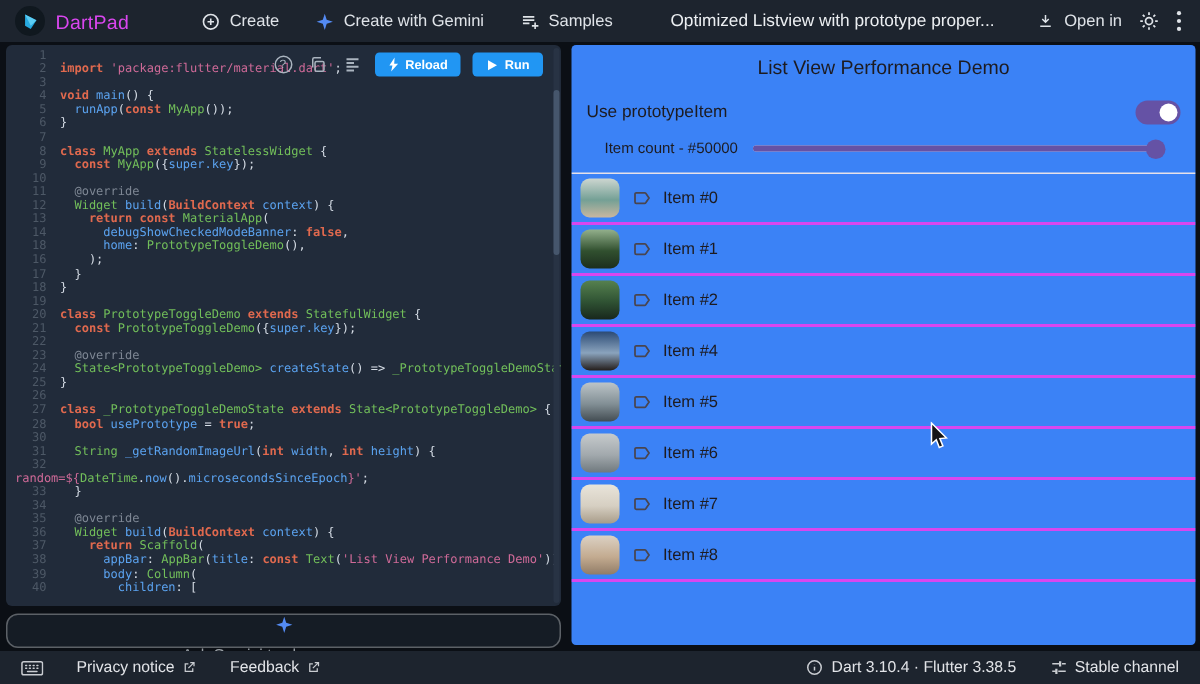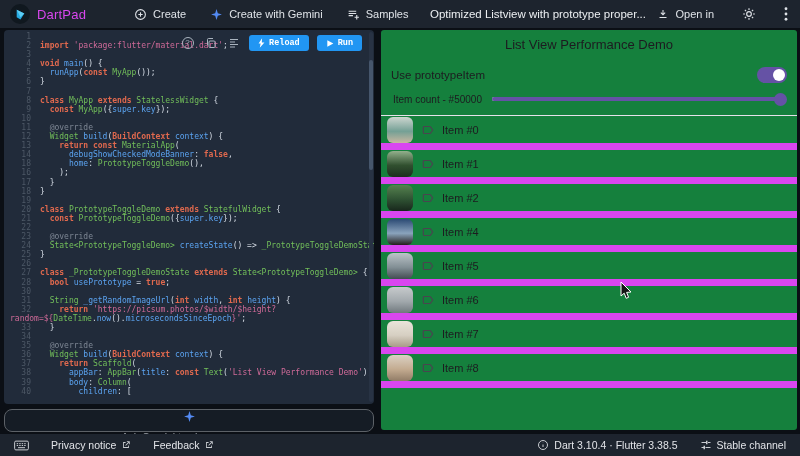--- a/index.html
+++ b/index.html
@@ -13,21 +13,21 @@
   
   .topbar {
     position:absolute; left:0; top:0; width:800px; height:28px;
     background:#1d242e; display:flex; align-items:center; padding:0 10px; gap:4px;
   }
   .logo-wrap { display:flex; align-items:center; gap:7px; margin-right:34px; }
   .logo-badge { width:20px; height:20px; border-radius:50%; background:#10181f; display:flex; align-items:center; justify-content:center; }
   .logo-text { font-size:13px; color:#d946ef; letter-spacing:.2px; }
   .tb-btn { display:flex; align-items:center; gap:6px; font-size:11px; color:#dfe3e8; padding:4px 10px; border-radius:4px; cursor:pointer; }
   .tb-title { flex:1; text-align:center; font-size:11.5px; color:#eceff2; white-space:nowrap; overflow:hidden; }
-  .tb-right { display:flex; align-items:center; gap:28px; padding-right:2px; }
+  .tb-right { display:flex; align-items:center; gap:11px; padding-right:2px; }
   .tb-openin { display:flex; align-items:center; gap:6px; font-size:11px; color:#dfe3e8; cursor:pointer; }
   .icon { display:inline-flex; align-items:center; justify-content:center; }
   
   .editor {
     position:absolute; left:4px; top:30px; width:370px; height:374px;
     background:#212b3a; border-radius:4px; overflow:hidden;
   }
   .code-lines { padding-top:2px; font-family:"DejaVu Sans Mono", monospace; font-size:8px; }
   .code-line { display:flex; height:9.1px; line-height:9.1px; white-space:pre; }
   .gutter-num { flex:none; width:36px; text-align:right; padding-right:9px; color:#4d5866; }
@@ -38,53 +38,53 @@
   .tk-cls { color:#72bf5a; }
   .tk-fn  { color:#5ba3f0; }
   .tk-num { color:#aeb9c5; }
   .tk-ann { color:#7e8794; }
   .tk-pln { color:#d6dde6; }
   .ed-toolbar { position:absolute; top:5px; right:12px; display:flex; align-items:center; gap:8px; }
   .ed-iconbtn { width:15px; height:15px; color:#aab4bf; cursor:pointer; display:flex; align-items:center; justify-content:center; }
   .help-circle { width:12px; height:12px; border:1px solid #aab4bf; border-radius:50%; font-size:8px; line-height:10px; text-align:center; color:#aab4bf; }
   .blue-btn {
     height:16px; background:#2196f3; color:#fff; border:none; border-radius:3px;
-    font-family:Liberation Mono, monospace; font-size:8.5px; font-weight:bold;
+    font-family:Liberation Sans, sans-serif; font-size:8.5px; font-weight:bold;
     display:flex; align-items:center; gap:4px; padding:0 9px; cursor:pointer;
   }
   .ed-scroll { position:absolute; right:1px; top:2px; width:4px; height:370px; background:#283344; border-radius:2px; }
   .ed-scroll-thumb { position:absolute; left:0; top:28px; width:4px; height:110px; background:#46566c; border-radius:2px; }
   
   .gemini {
     position:absolute; left:4px; top:409px; width:370px; height:23px;
     background:#151c25; border:1px solid #5c6167; border-radius:8px;
     display:flex; align-items:center; gap:8px; padding:0 9px;flex-direction:column;
   }
   .gemini input {
     flex:1; background:transparent; border:none; outline:none;
     font-family:"Liberation Sans", sans-serif; font-size:10.5px; color:#e4e7eb;
   }
   .gemini input::placeholder { color:#9aa0a6; }
   
   .preview {
     position:absolute; left:381px; top:30px; width:416px; height:400px;
-    background:#15803d; border-radius:3px; overflow:hidden; color:#1d1b20;
+    background:#3b82f6; border-radius:3px; overflow:hidden; color:#1d1b20;
   }
   .pv-title { padding-top:7px; text-align:center; font-size:13px; color:#1d1b20; }
   .pv-toggle { margin-top:10px; height:26px; padding:0 10px; display:flex; align-items:center; justify-content:space-between; }
   .pv-toggle-label { font-size:11.5px; color:#1d1b20; }
   .switch { width:30px; height:16px; border-radius:8px; background:#6552a5; position:relative; cursor:pointer; }
   .switch .thumb { position:absolute; top:2px; right:2px; width:12px; height:12px; border-radius:50%; background:#fff; }
-  .pv-slider { height:22px; padding:0 12px; display:flex; align-items:center; }
+  .pv-slider { height:22px; padding:0 22px; display:flex; align-items:center; }
   .pv-slider-label { font-size:10px; color:#1d1b20; margin-right:10px; white-space:nowrap; }
   .slider-track { flex:1; height:4px; border-radius:2px; background:#e3dced; position:relative; }
   .slider-fill { position:absolute; left:0; top:0; height:4px; border-radius:2px; background:#6552a5; }
   .slider-thumb { position:absolute; top:-4.5px; width:13px; height:13px; border-radius:50%; background:#6552a5; }
   .pv-list { margin-top:5px; border-top:1px solid #e6e1ea; }
-  .pv-row { height:34px; display:flex; align-items:center; padding:0 6px; border-bottom:7px solid #d946ef; cursor:pointer; }
+  .pv-row { height:34px; display:flex; align-items:center; padding:0 6px; border-bottom:2px solid #d946ef; cursor:pointer; }
   .pv-thumb { flex:none; width:26px; height:26px; border-radius:6px; margin-right:8px; }
   .pv-label-icon { flex:none; margin-right:7px; color:#49454f; display:flex; }
   .pv-row-text { font-size:11px; color:#1d1b20; }
   
   .footer {
     position:absolute; left:0; top:434px; width:800px; height:22px;
     background:#1d242e; display:flex; align-items:center; padding:0 14px; gap:22px;
     font-size:10.5px; color:#e2e4e8;
   }
   .ft-item { display:flex; align-items:center; gap:5px; cursor:pointer; white-space:nowrap; }
@@ -181,21 +181,21 @@
       <div class="code-line"><span class="gutter-num">21</span><span class="code-content"><span class="tk-pln">  </span><span class="tk-kw">const</span><span class="tk-cls"> PrototypeToggleDemo</span><span class="tk-pln">({</span><span class="tk-fn">super.key</span><span class="tk-pln">});</span></span></div>
       <div class="code-line"><span class="gutter-num">22</span><span class="code-content"></span></div>
       <div class="code-line"><span class="gutter-num">23</span><span class="code-content"><span class="tk-ann">  @override</span></span></div>
       <div class="code-line"><span class="gutter-num">24</span><span class="code-content"><span class="tk-cls">  State&lt;PrototypeToggleDemo&gt;</span><span class="tk-fn"> createState</span><span class="tk-pln">() =&gt; </span><span class="tk-cls">_PrototypeToggleDemoState</span></span></div>
       <div class="code-line"><span class="gutter-num">25</span><span class="code-content"><span class="tk-pln">}</span></span></div>
       <div class="code-line"><span class="gutter-num">26</span><span class="code-content"></span></div>
       <div class="code-line"><span class="gutter-num">27</span><span class="code-content"><span class="tk-kw">class</span><span class="tk-cls"> _PrototypeToggleDemoState</span><span class="tk-kw"> extends</span><span class="tk-cls"> State&lt;PrototypeToggleDemo&gt;</span><span class="tk-pln"> {</span></span></div>
       <div class="code-line"><span class="gutter-num">28</span><span class="code-content"><span class="tk-pln">  </span><span class="tk-kw">bool</span><span class="tk-fn"> usePrototype</span><span class="tk-pln"> = </span><span class="tk-kw">true</span><span class="tk-pln">;</span></span></div>
       <div class="code-line"><span class="gutter-num">30</span><span class="code-content"></span></div>
       <div class="code-line"><span class="gutter-num">31</span><span class="code-content"><span class="tk-pln">  </span><span class="tk-cls">String</span><span class="tk-fn"> _getRandomImageUrl</span><span class="tk-pln">(</span><span class="tk-kw">int</span><span class="tk-fn"> width</span><span class="tk-pln">, </span><span class="tk-kw">int</span><span class="tk-fn"> height</span><span class="tk-pln">) {</span></span></div>
-      <div class="code-line"><span class="gutter-num">32</span><span class="code-content"><span class="tk-pln">    </span><span class="tk-kw">return</span><span class="tk-str"> 'https://picsum.photos/$width/$height?</span></span></div>
+      <div class="code-line"><span class="gutter-num">32</span></div>
       <div class="code-line"><span class="gutter-num"></span><span class="code-content wrap"><span class="tk-str">random=${</span><span class="tk-cls">DateTime</span><span class="tk-pln">.</span><span class="tk-fn">now</span><span class="tk-pln">().</span><span class="tk-fn">microsecondsSinceEpoch</span><span class="tk-str">}'</span><span class="tk-pln">;</span></span></div>
       <div class="code-line"><span class="gutter-num">33</span><span class="code-content"><span class="tk-pln">  }</span></span></div>
       <div class="code-line"><span class="gutter-num">34</span><span class="code-content"></span></div>
       <div class="code-line"><span class="gutter-num">35</span><span class="code-content"><span class="tk-ann">  @override</span></span></div>
       <div class="code-line"><span class="gutter-num">36</span><span class="code-content"><span class="tk-cls">  Widget</span><span class="tk-fn"> build</span><span class="tk-pln">(</span><span class="tk-kw">BuildContext</span><span class="tk-fn"> context</span><span class="tk-pln">) {</span></span></div>
       <div class="code-line"><span class="gutter-num">37</span><span class="code-content"><span class="tk-pln">    </span><span class="tk-kw">return</span><span class="tk-cls"> Scaffold</span><span class="tk-pln">(</span></span></div>
       <div class="code-line"><span class="gutter-num">38</span><span class="code-content"><span class="tk-pln">      </span><span class="tk-fn">appBar</span><span class="tk-pln">: </span><span class="tk-cls">AppBar</span><span class="tk-pln">(</span><span class="tk-fn">title</span><span class="tk-pln">: </span><span class="tk-kw">const</span><span class="tk-cls"> Text</span><span class="tk-pln">(</span><span class="tk-str">'List View Performance Demo'</span><span class="tk-pln">)),</span></span></div>
       <div class="code-line"><span class="gutter-num">39</span><span class="code-content"><span class="tk-pln">      </span><span class="tk-fn">body</span><span class="tk-pln">: </span><span class="tk-cls">Column</span><span class="tk-pln">(</span></span></div>
       <div class="code-line"><span class="gutter-num">40</span><span class="code-content"><span class="tk-pln">        </span><span class="tk-fn">children</span><span class="tk-pln">: [</span></span></div>
     </div>

